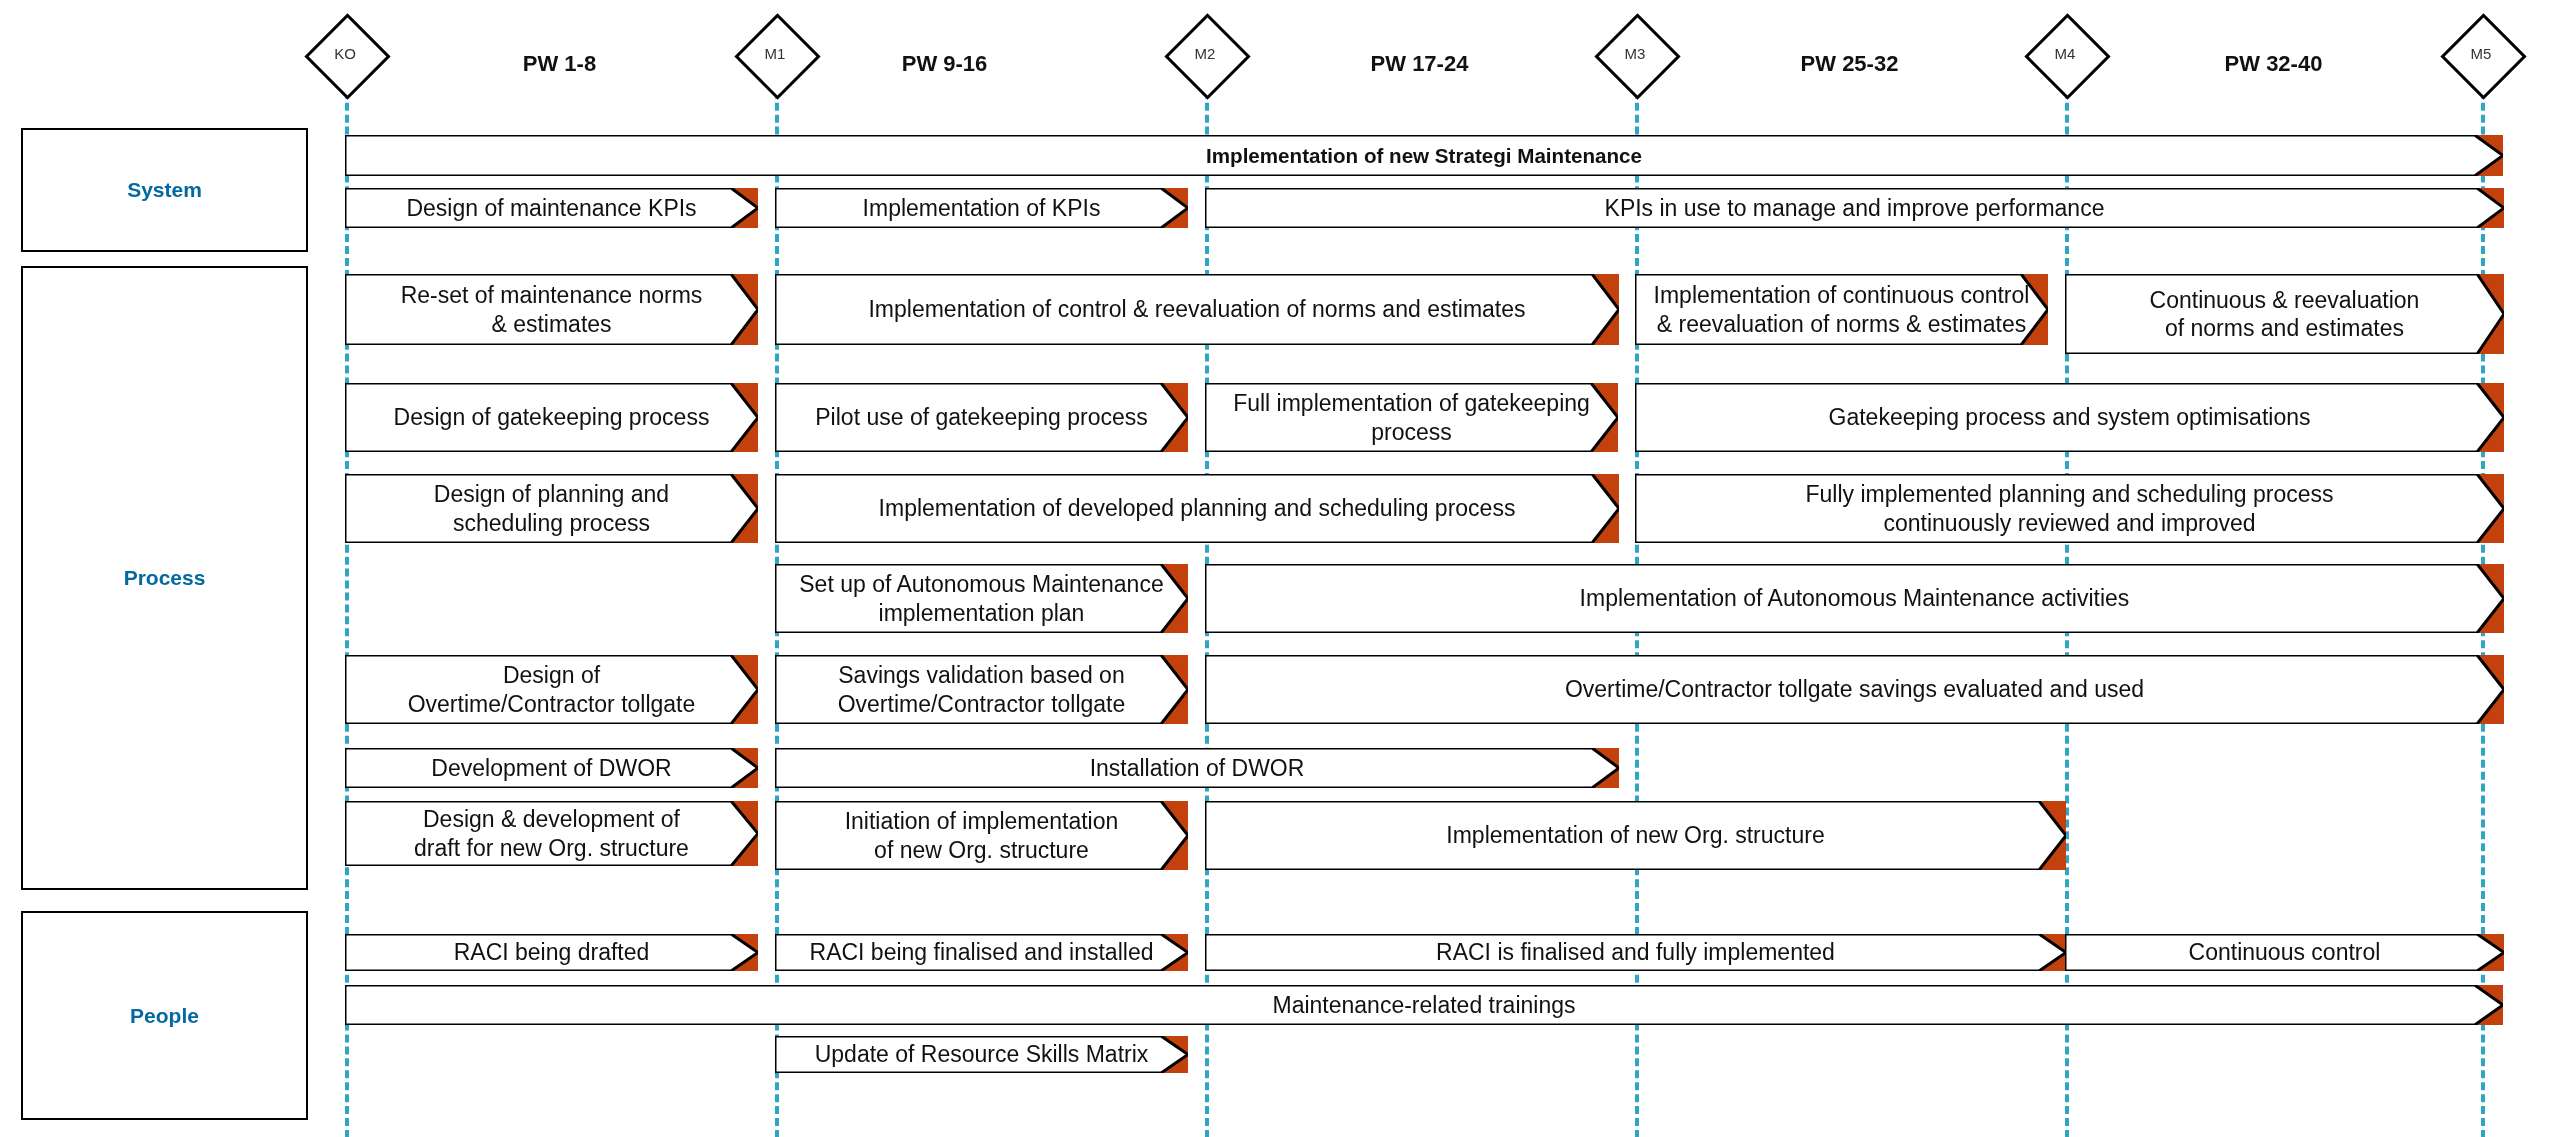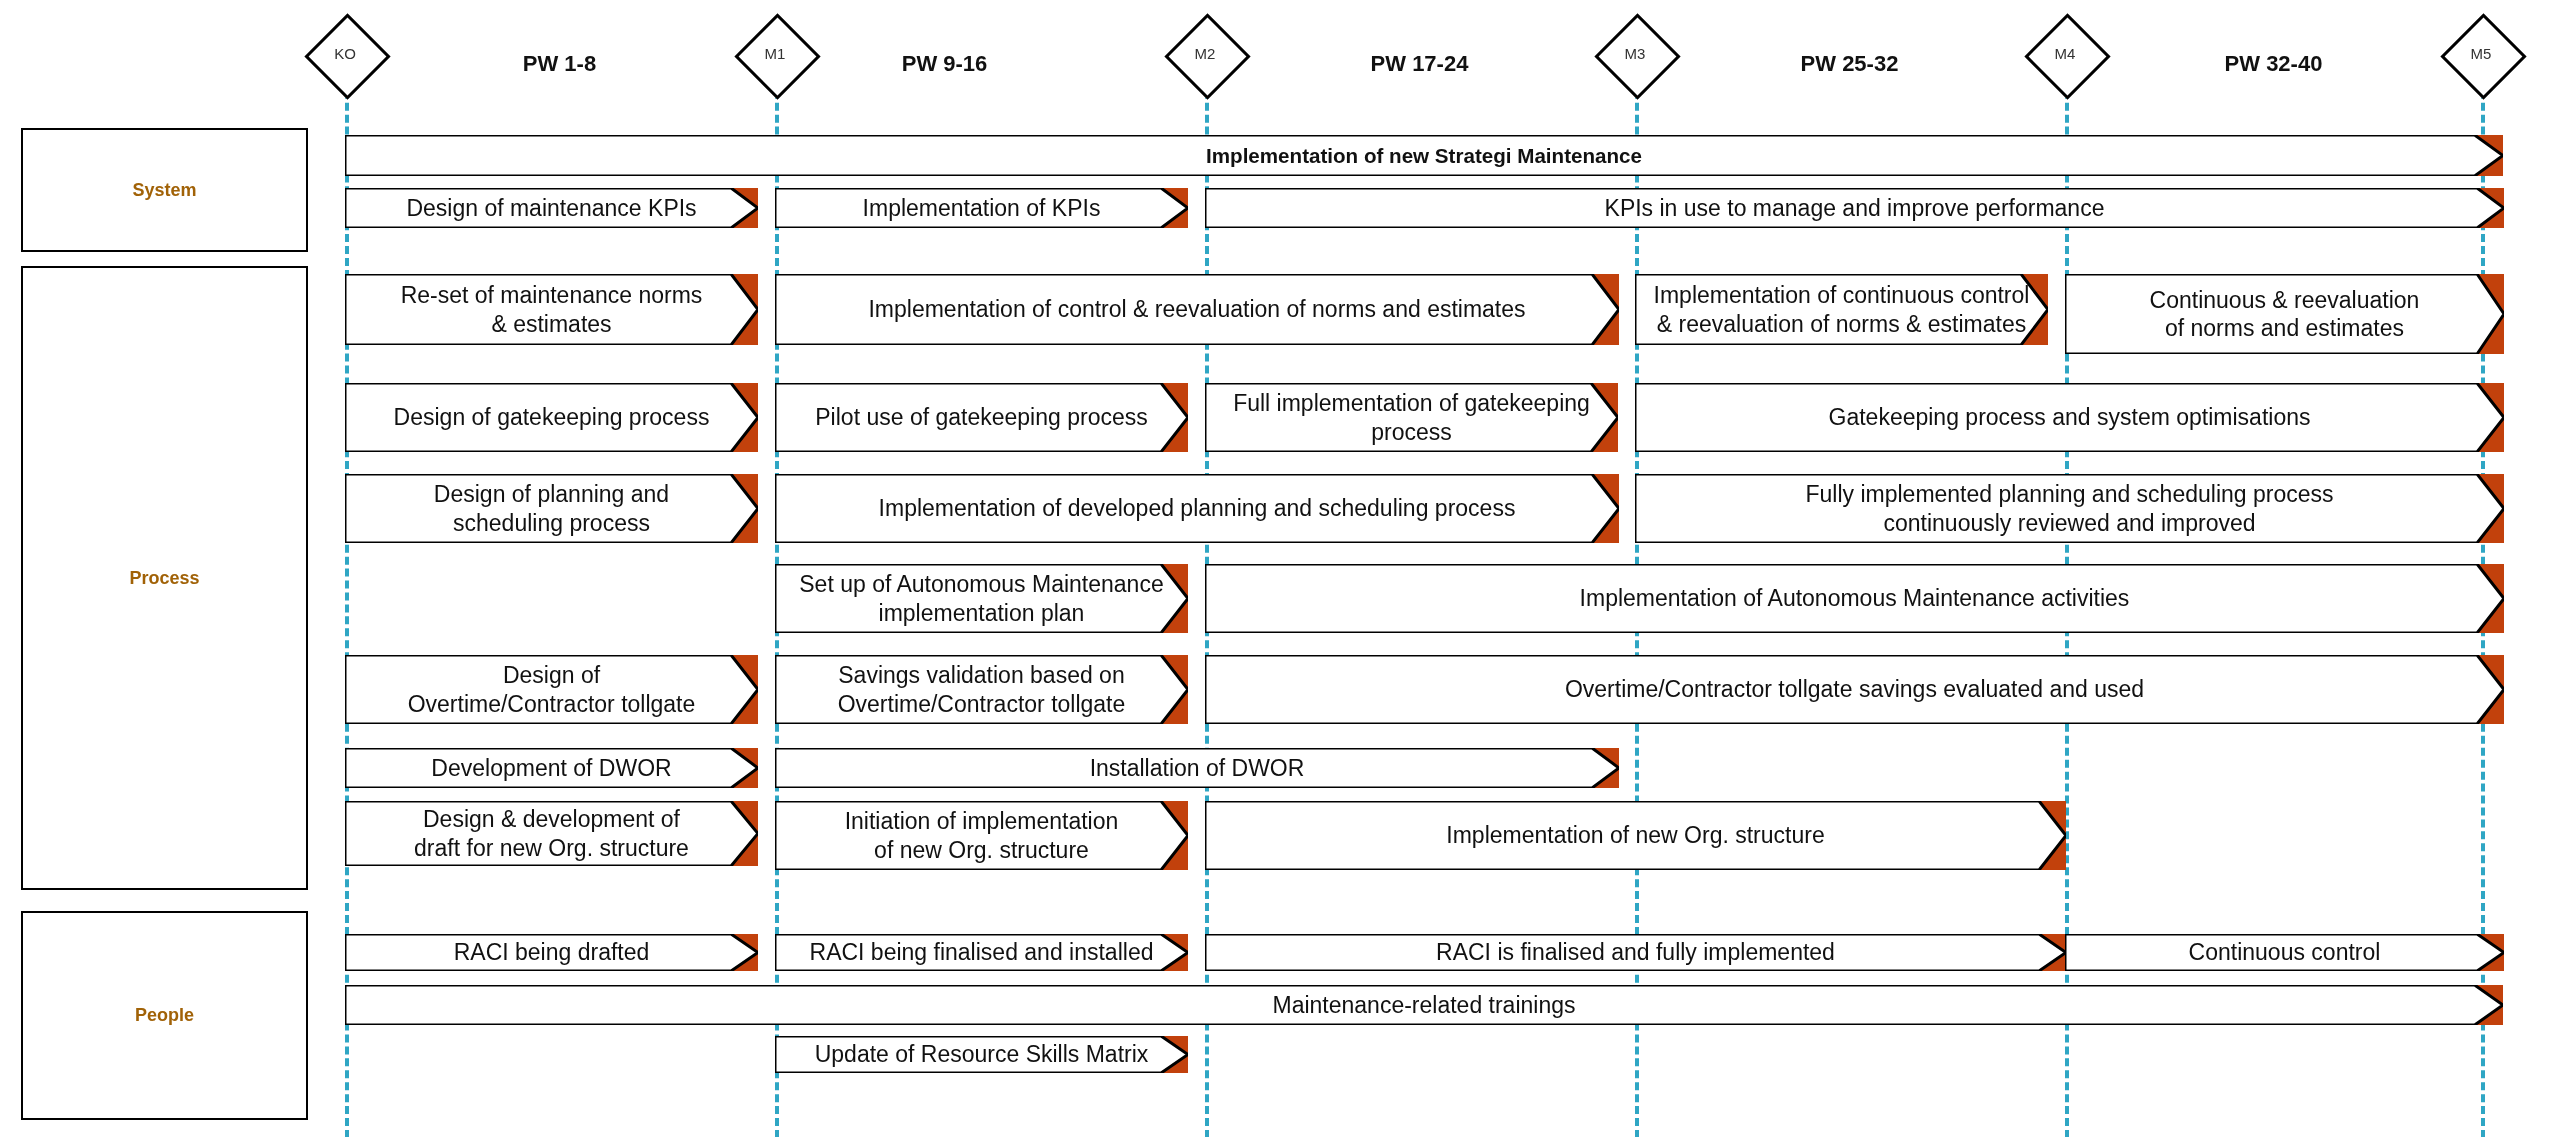--- a/index.html
+++ b/index.html
@@ -74,23 +74,23 @@
     left:21px;
     border:2.8px solid #000000;
     background:#ffffff;
     display:flex;
     align-items:center;
     justify-content:center;
     z-index:5;
     box-sizing:border-box;
   }
   .cat span{
-    font-size:18px;
+    font-size:21px;
     font-weight:bold;
-    color:#a16207;
+    color:#0369a1;
   }
 
   
   .bar{
     position:absolute;
     box-sizing:border-box;
     background:#c2410c;
     z-index:4;
     display:flex;
     align-items:center;

